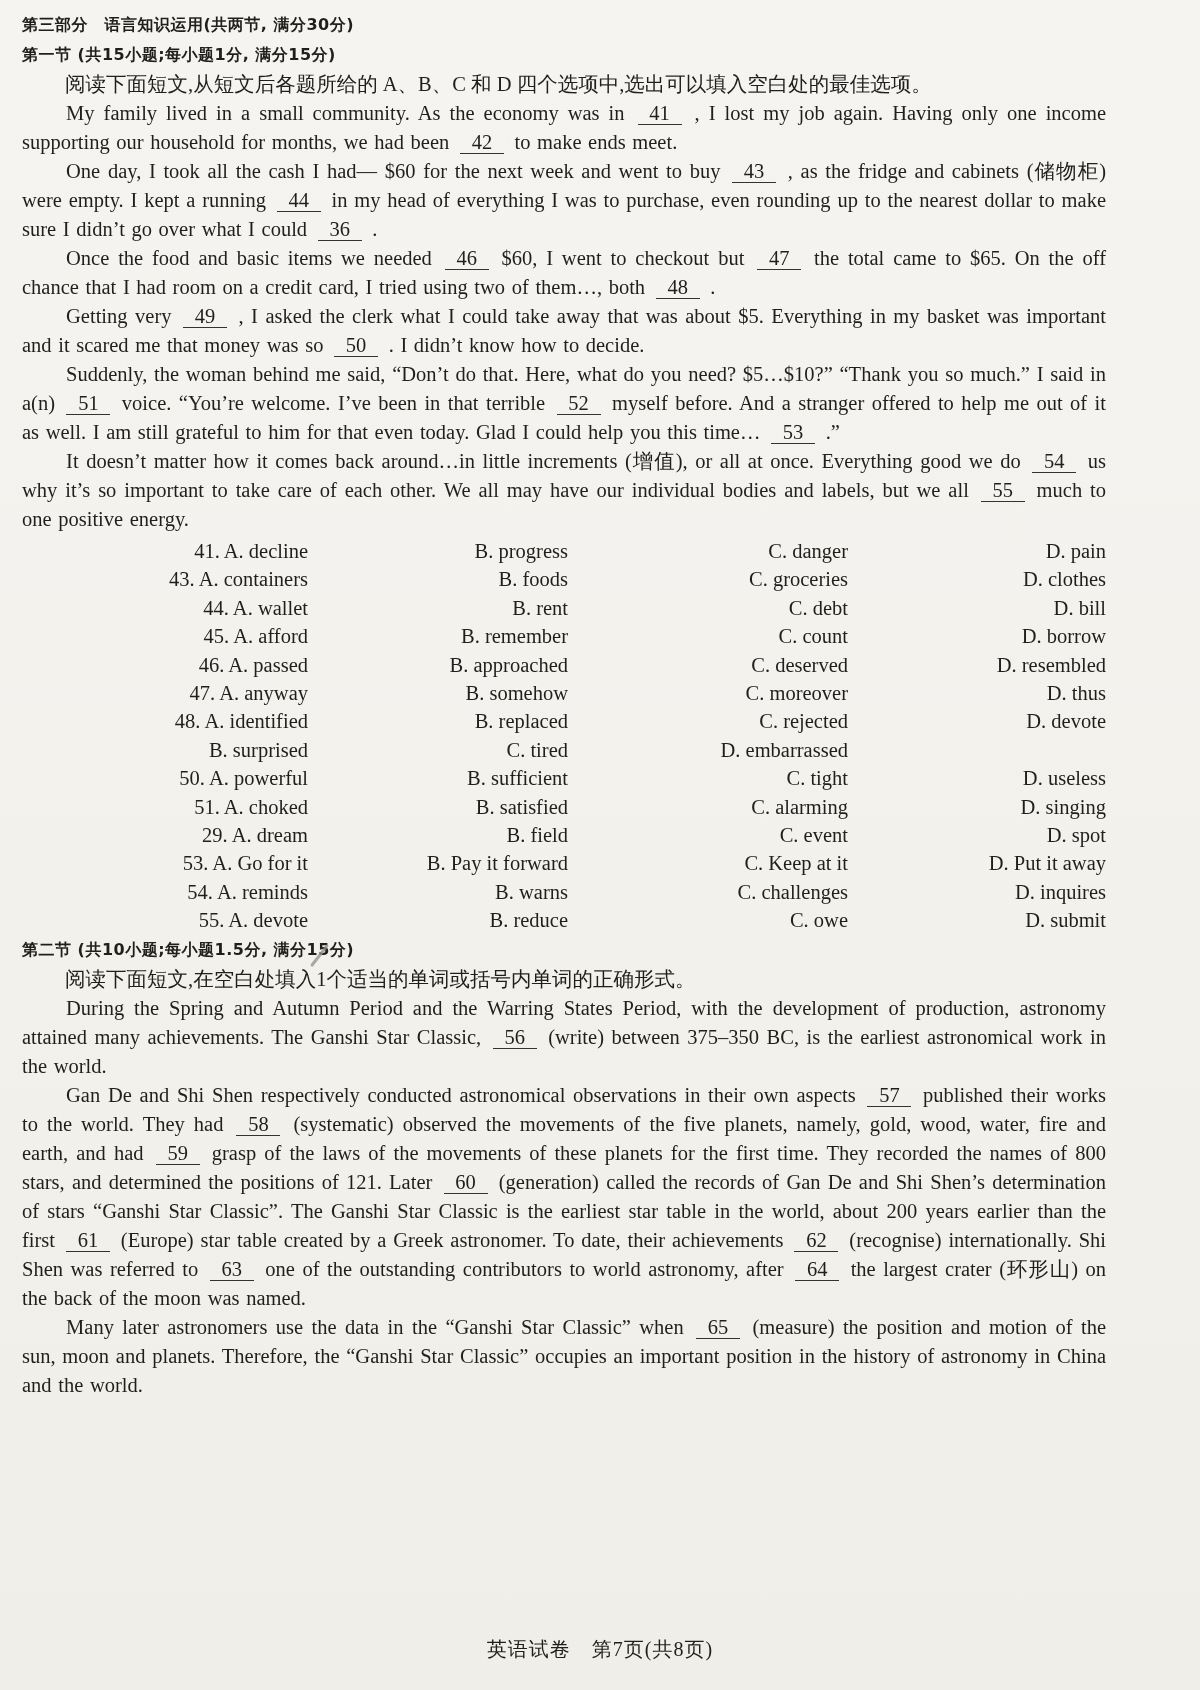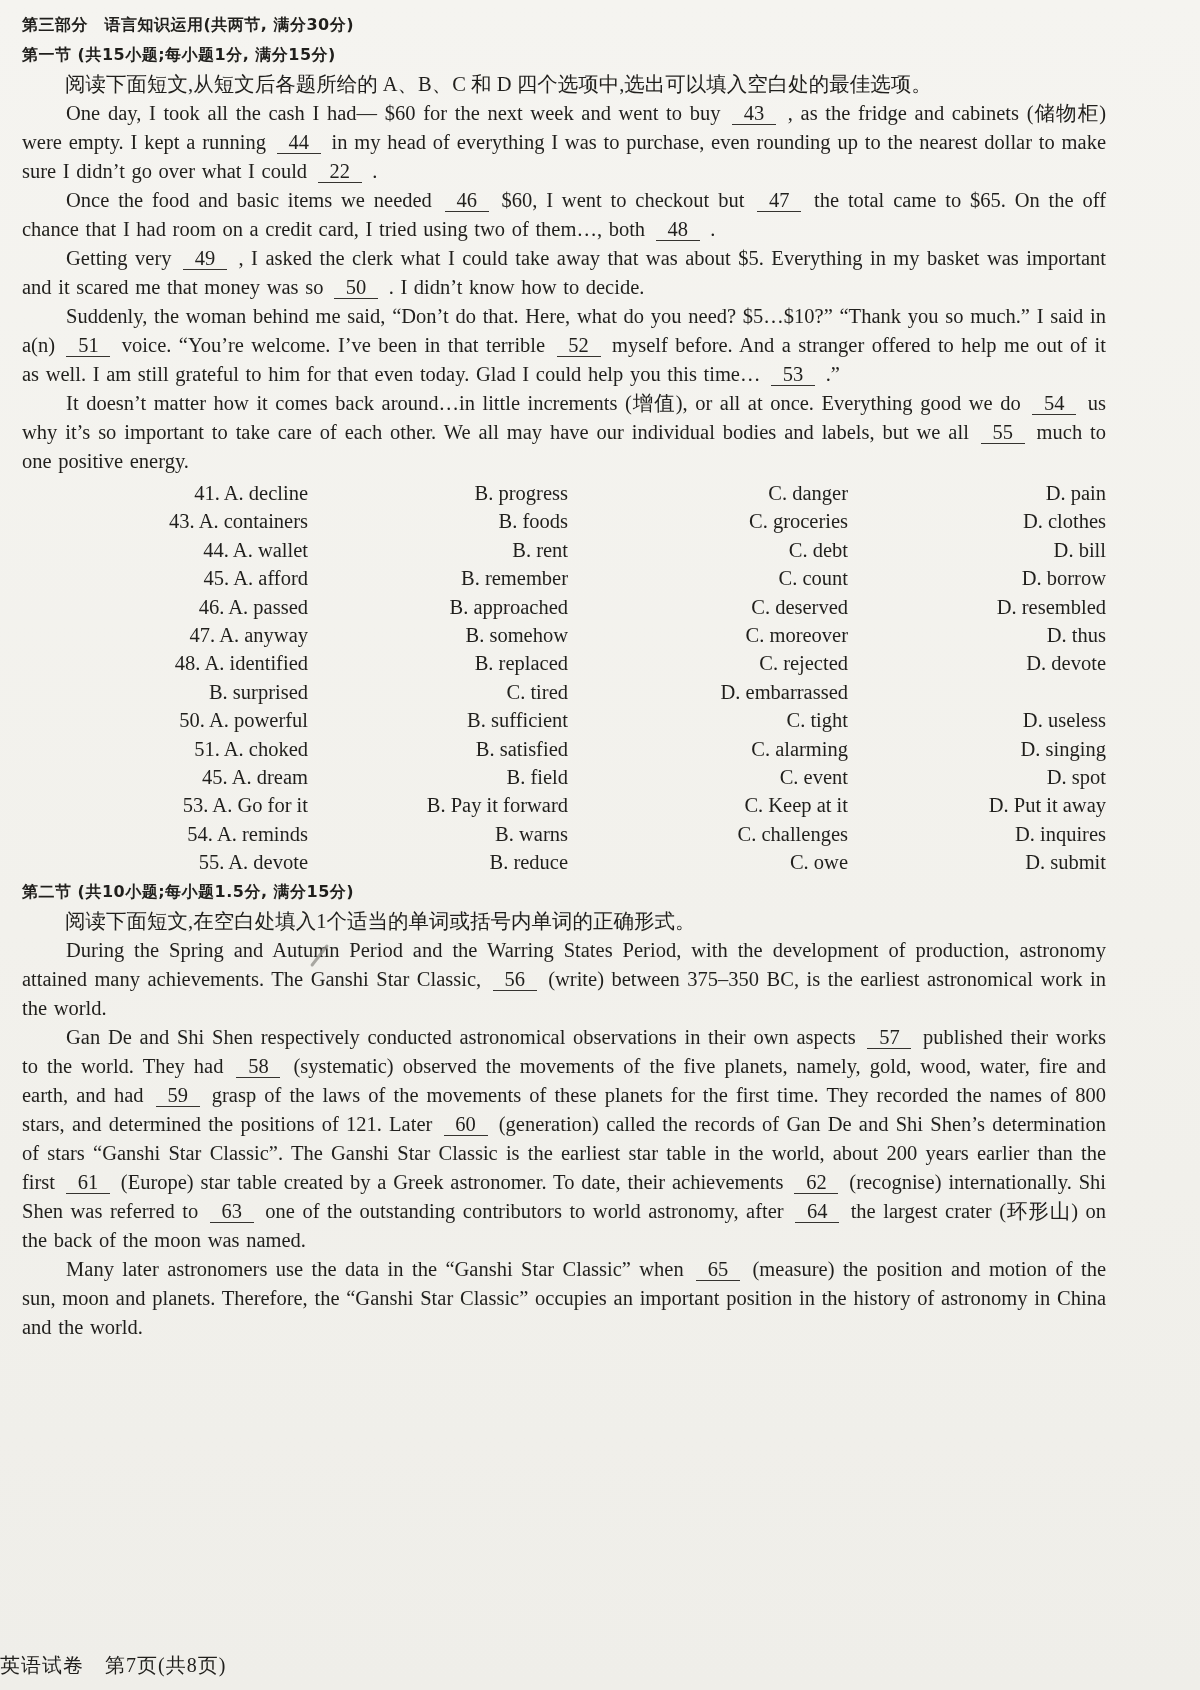--- a/index.html
+++ b/index.html
@@ -46,22 +46,22 @@
   .opt-row{
     display:grid;
     grid-template-columns:286px 260px 280px 1fr;
     line-height:28.4px;
     text-align:right;
   }
   .opt-cell{ white-space:nowrap; }
   .footer{
     position:absolute;
     left:0; right:0;
-    bottom:10px;
-    text-align:left;
+    bottom:26px;
+    text-align:center;
     font-size:20px;
     letter-spacing:1px;
   }
   .pen-mark{
     position:absolute;
     left:318px;
     top:942px;
     width:3px;
     height:27px;
     background:#8f8d88;
@@ -72,21 +72,22 @@
 </style>
 </head>
 <body>
 
 <div class="page">
 
   <h1 class="h">第三部分　语言知识运用(共两节, 满分30分)</h1>
   <h2 class="h">第一节 (共15小题;每小题1分, 满分15分)</h2>
   <p class="instr">阅读下面短文,从短文后各题所给的 A、B、C 和 D 四个选项中,选出可以填入空白处的最佳选项。</p>
 
-  <p class="para">One day, I took all the cash I had— $60 for the next week and went to buy <span class="blank">43</span> , as the fridge and cabinets (储物柜) were empty. I kept a running <span class="blank">44</span> in my head of everything I was to purchase, even rounding up to the nearest dollar to make sure I didn’t go over what I could <span class="blank">22</span> .</p>
+  <p class="para">My family lived in a small community. As the economy was in <span class="blank">41</span> , I lost my job again. Having only one income supporting our household for months, we had been <span class="blank">42</span> to make ends meet.</p>
+  <p class="para">One day, I took all the cash I had— $60 for the next week and went to buy <span class="blank">43</span> , as the fridge and cabinets (储物柜) were empty. I kept a running <span class="blank">44</span> in my head of everything I was to purchase, even rounding up to the nearest dollar to make sure I didn’t go over what I could <span class="blank">36</span> .</p>
   <p class="para">Once the food and basic items we needed <span class="blank">46</span> $60, I went to checkout but <span class="blank">47</span> the total came to $65. On the off chance that I had room on a credit card, I tried using two of them…, both <span class="blank">48</span> .</p>
   <p class="para">Getting very <span class="blank">49</span> , I asked the clerk what I could take away that was about $5. Everything in my basket was important and it scared me that money was so <span class="blank">50</span> . I didn’t know how to decide.</p>
   <p class="para">Suddenly, the woman behind me said, “Don’t do that. Here, what do you need? $5…$10?” “Thank you so much.” I said in a(n) <span class="blank">51</span> voice. “You’re welcome. I’ve been in that terrible <span class="blank">52</span> myself before. And a stranger offered to help me out of it as well. I am still grateful to him for that even today. Glad I could help you this time… <span class="blank">53</span> .”</p>
   <p class="para">It doesn’t matter how it comes back around…in little increments (增值), or all at once. Everything good we do <span class="blank">54</span> us why it’s so important to take care of each other. We all may have our individual bodies and labels, but we all <span class="blank">55</span> much to one positive energy.</p>
 
   <div class="options">
     <div class="opt-row">
       <span class="opt-cell">41. A. decline</span>
       <span class="opt-cell">B. progress</span>
       <span class="opt-cell">C. danger</span>
@@ -139,21 +140,21 @@
       <span class="opt-cell">C. tight</span>
       <span class="opt-cell">D. useless</span>
     </div>
     <div class="opt-row">
       <span class="opt-cell">51. A. choked</span>
       <span class="opt-cell">B. satisfied</span>
       <span class="opt-cell">C. alarming</span>
       <span class="opt-cell">D. singing</span>
     </div>
     <div class="opt-row">
-      <span class="opt-cell">45. A. dream</span>
+      <span class="opt-cell">29. A. dream</span>
       <span class="opt-cell">B. field</span>
       <span class="opt-cell">C. event</span>
       <span class="opt-cell">D. spot</span>
     </div>
     <div class="opt-row">
       <span class="opt-cell">53. A. Go for it</span>
       <span class="opt-cell">B. Pay it forward</span>
       <span class="opt-cell">C. Keep at it</span>
       <span class="opt-cell">D. Put it away</span>
     </div>

